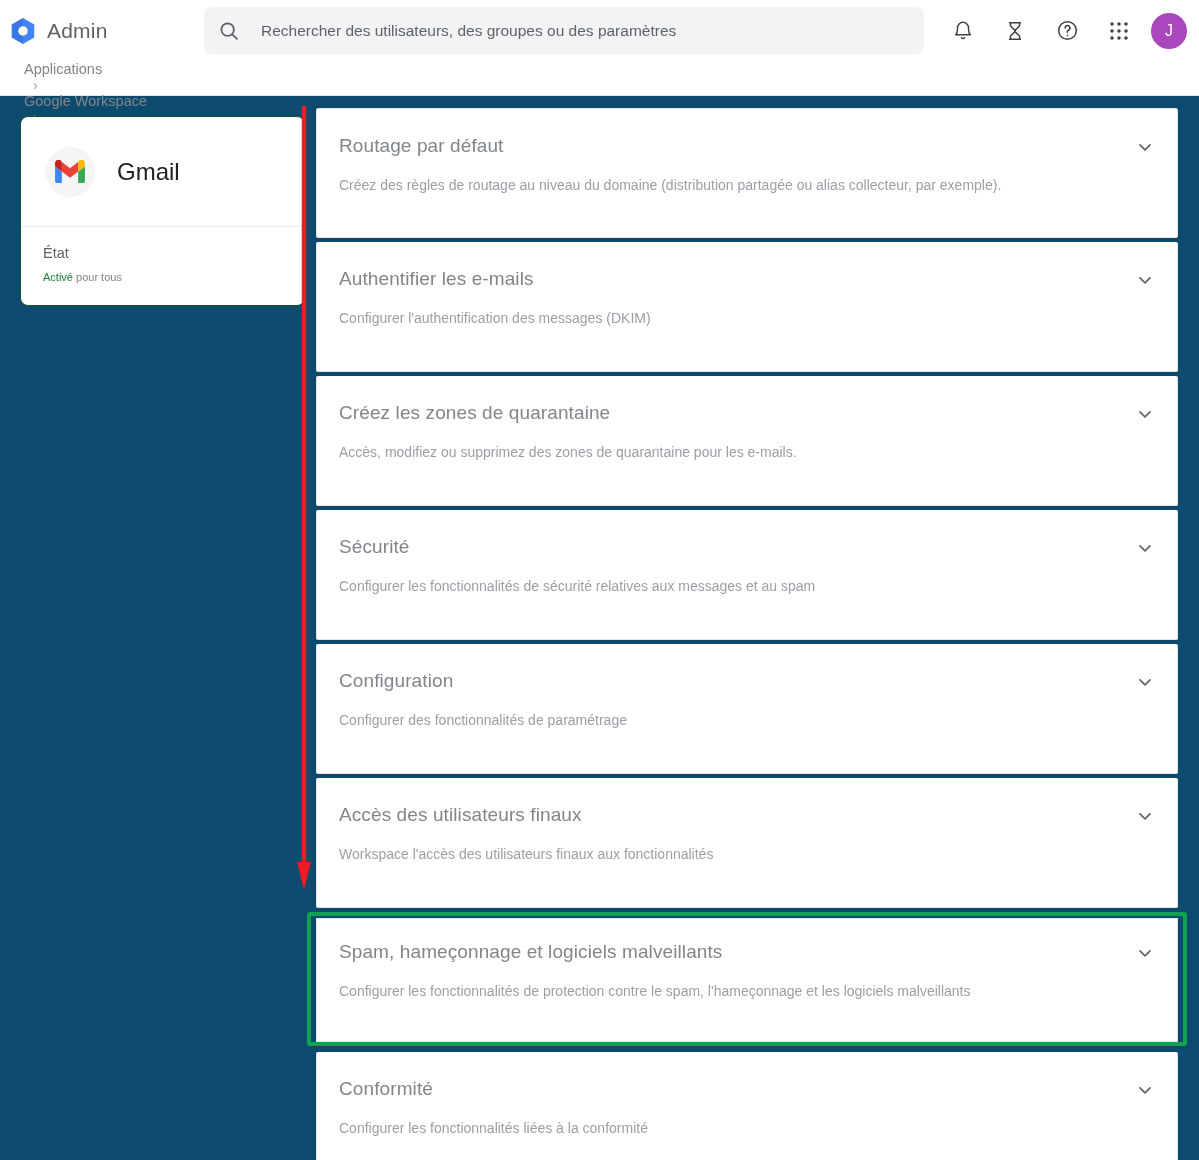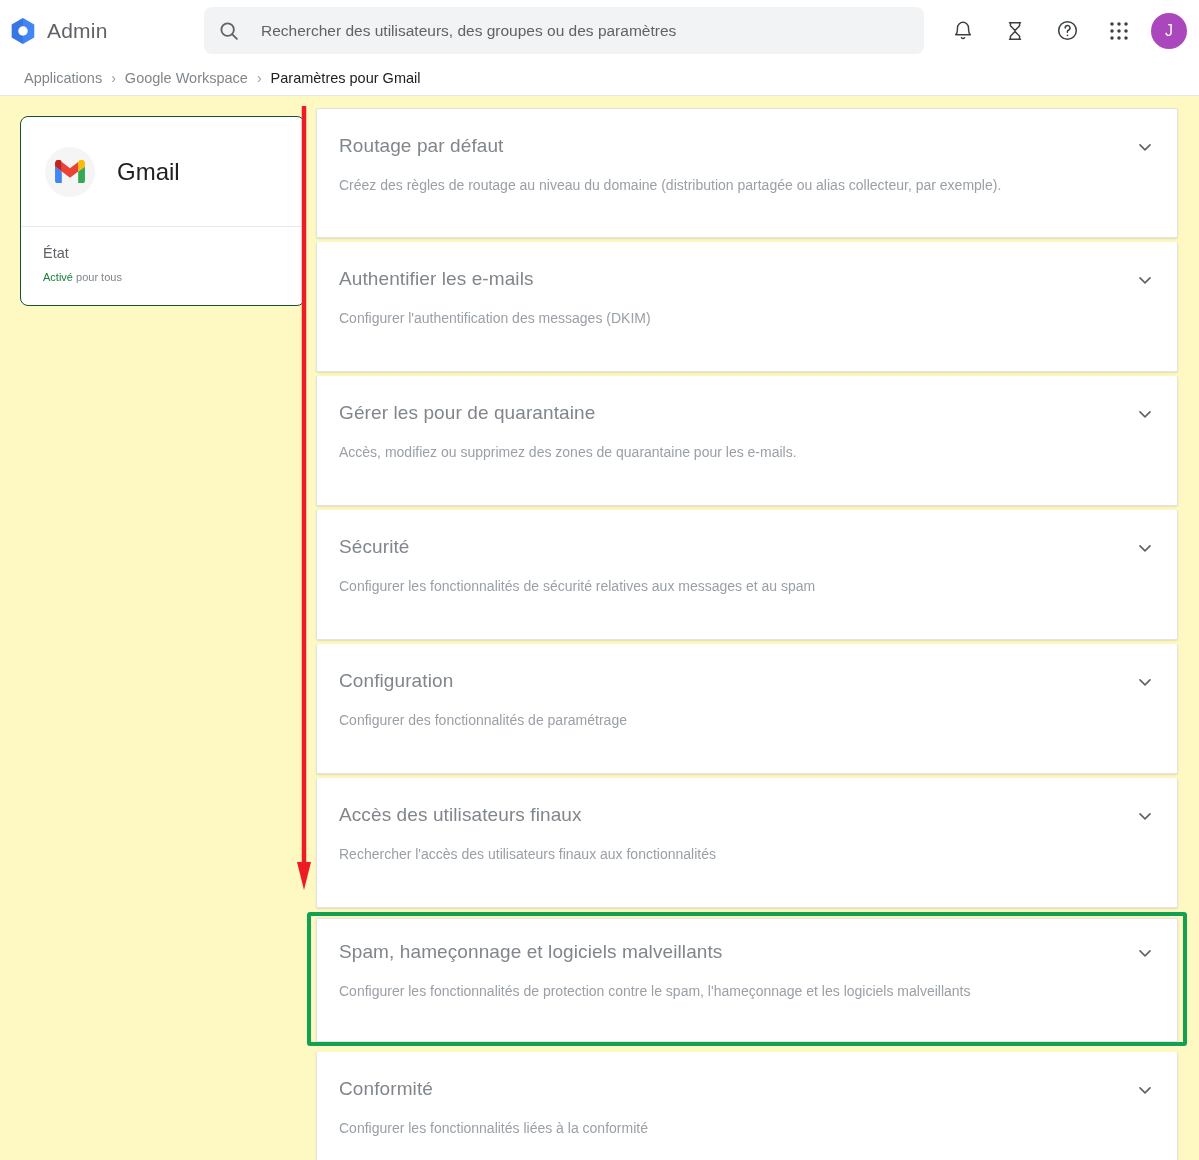--- a/index.html
+++ b/index.html
@@ -9,21 +9,21 @@
     padding: 0;
     background: #ffffff;
     font-family: "Liberation Sans", "DejaVu Sans", sans-serif;
     -webkit-font-smoothing: antialiased;
   }
   .page {
     position: relative;
     width: 1199px;
     height: 1160px;
     overflow: hidden;
-    background: #fef9c3;
+    background: #0c4a6e;
   }
 
   
   .topbar {
     position: absolute;
     top: 0; left: 0;
     width: 1199px;
     height: 61px;
     display: flex;
     align-items: center;
@@ -94,24 +94,25 @@
     user-select: none;
   }
 
   
   .breadcrumb {
     position: absolute;
     top: 61px; left: 0;
     width: 1199px;
     height: 35px;
     display: flex;
-    align-items: center;
+    align-items: flex-start;
     padding-left: 24px;
     border-bottom: 1px solid #e4e6e8;
     background: #fff;
+    flex-direction: column;
   }
   .crumb {
     font-size: 14.5px;
     color: #80868b;
     cursor: pointer;
     white-space: nowrap;
   }
   .crumb.current { color: #202124; cursor: default; }
   .crumb-sep {
     font-size: 14px;
@@ -365,21 +366,21 @@
       <div class="scard">
         <div class="scard-title">Authentifier les e-mails</div>
         <div class="scard-desc">Configurer l'authentification des messages (DKIM)</div>
         <span class="chev">
           <svg width="20" height="20" viewBox="0 0 24 24" fill="none" stroke="currentColor" stroke-width="2" stroke-linecap="round" stroke-linejoin="round">
             <polyline points="6 9.5 12 15.5 18 9.5"></polyline>
           </svg>
         </span>
       </div>
       <div class="scard">
-        <div class="scard-title">Gérer les pour de quarantaine</div>
+        <div class="scard-title">Créez les zones de quarantaine</div>
         <div class="scard-desc">Accès, modifiez ou supprimez des zones de quarantaine pour les e-mails.</div>
         <span class="chev">
           <svg width="20" height="20" viewBox="0 0 24 24" fill="none" stroke="currentColor" stroke-width="2" stroke-linecap="round" stroke-linejoin="round">
             <polyline points="6 9.5 12 15.5 18 9.5"></polyline>
           </svg>
         </span>
       </div>
       <div class="scard">
         <div class="scard-title">Sécurité</div>
         <div class="scard-desc">Configurer les fonctionnalités de sécurité relatives aux messages et au spam</div>
@@ -393,21 +394,21 @@
         <div class="scard-title">Configuration</div>
         <div class="scard-desc">Configurer des fonctionnalités de paramétrage</div>
         <span class="chev">
           <svg width="20" height="20" viewBox="0 0 24 24" fill="none" stroke="currentColor" stroke-width="2" stroke-linecap="round" stroke-linejoin="round">
             <polyline points="6 9.5 12 15.5 18 9.5"></polyline>
           </svg>
         </span>
       </div>
       <div class="scard">
         <div class="scard-title">Accès des utilisateurs finaux</div>
-        <div class="scard-desc">Rechercher l'accès des utilisateurs finaux aux fonctionnalités</div>
+        <div class="scard-desc">Workspace l'accès des utilisateurs finaux aux fonctionnalités</div>
         <span class="chev">
           <svg width="20" height="20" viewBox="0 0 24 24" fill="none" stroke="currentColor" stroke-width="2" stroke-linecap="round" stroke-linejoin="round">
             <polyline points="6 9.5 12 15.5 18 9.5"></polyline>
           </svg>
         </span>
       </div>
       <div class="scard highlight">
         <div class="hl-inner">
           <div class="scard-title">Spam, hameçonnage et logiciels malveillants</div>
           <div class="scard-desc">Configurer les fonctionnalités de protection contre le spam, l'hameçonnage et les logiciels malveillants</div>

